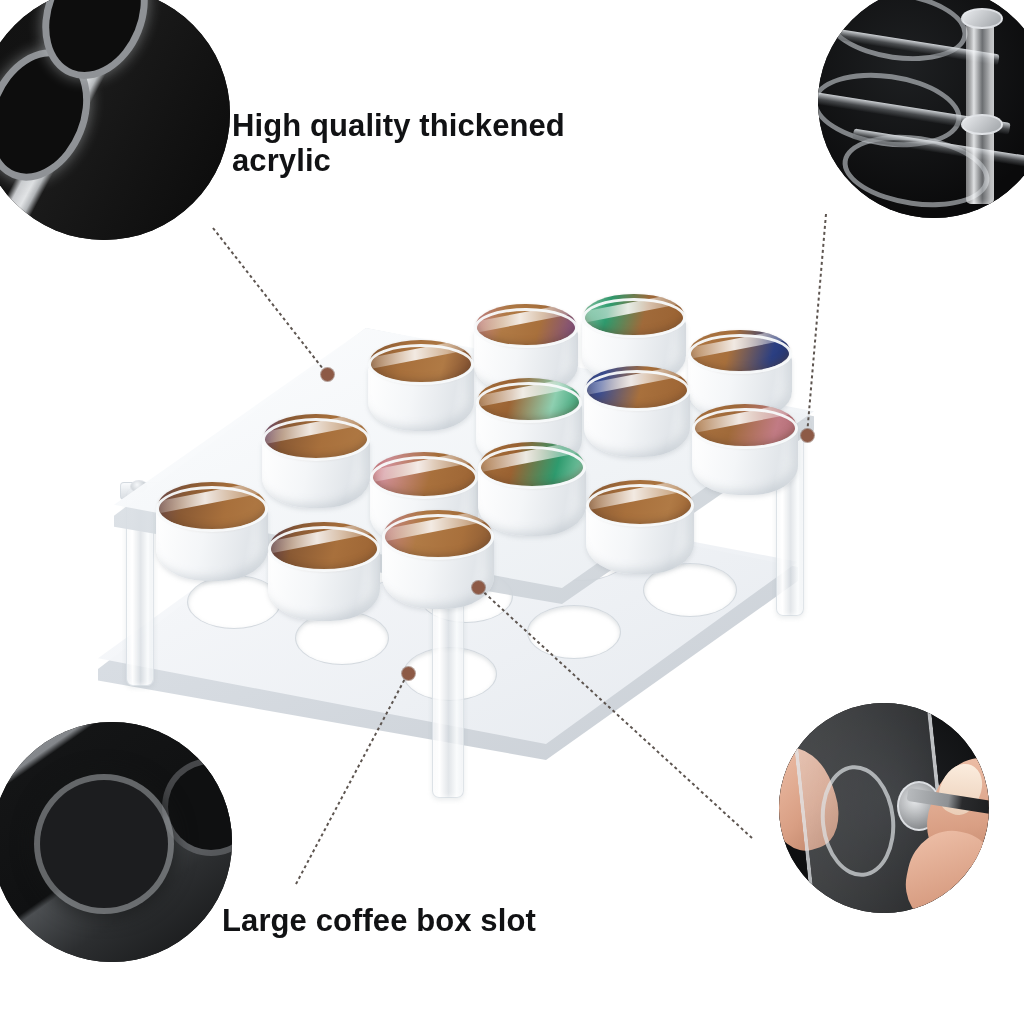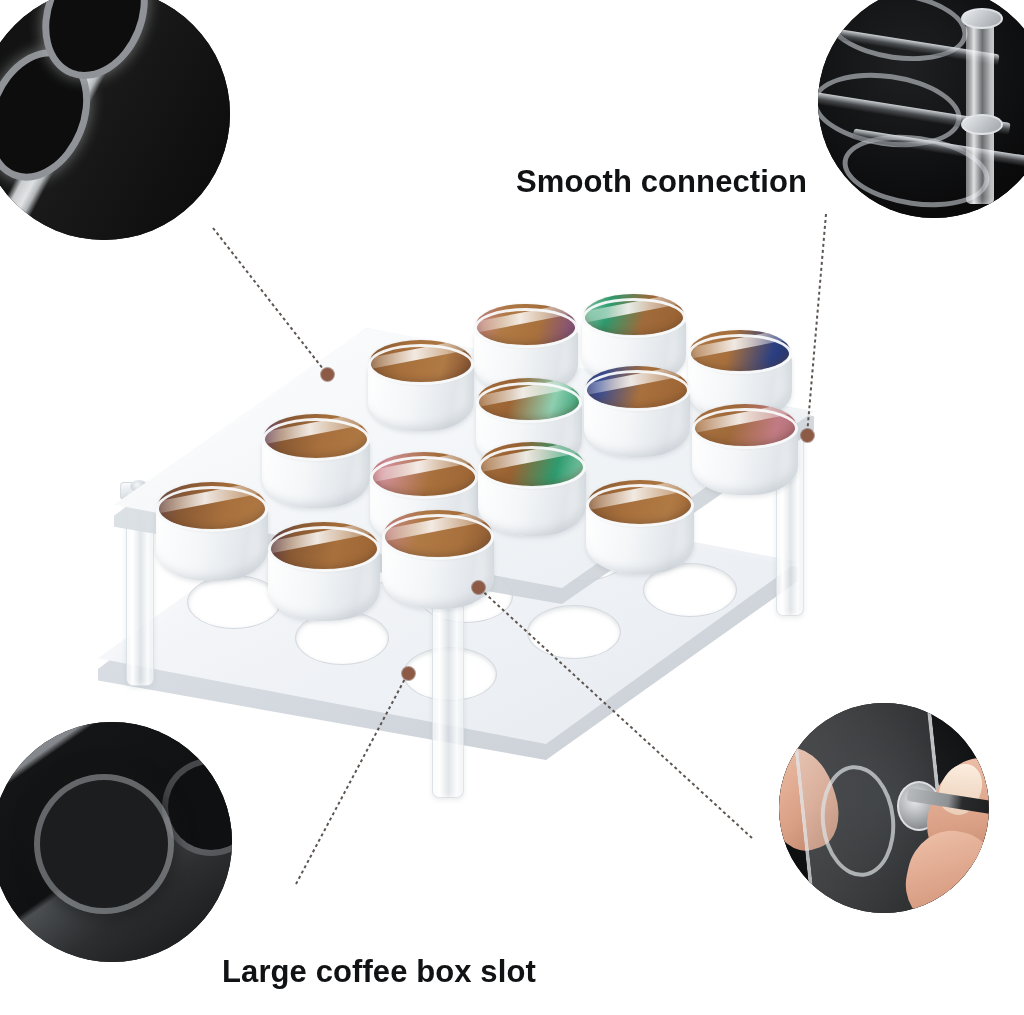--- a/index.html
+++ b/index.html
@@ -420,19 +420,20 @@
     <line x1="826" y1="214" x2="807" y2="435" stroke="#5d5550" stroke-width="2" stroke-dasharray="3 3"></line>
     <line x1="296" y1="884" x2="408" y2="673" stroke="#5d5550" stroke-width="2" stroke-dasharray="3 3"></line>
     <line x1="752" y1="838" x2="478" y2="587" stroke="#5d5550" stroke-width="2" stroke-dasharray="3 3"></line>
   </svg>
 
   <div class="dot" style="left:327px; top:374px;"></div>
   <div class="dot" style="left:807px; top:435px;"></div>
   <div class="dot" style="left:408px; top:673px;"></div>
   <div class="dot" style="left:478px; top:587px;"></div>
 
-
-  <div class="label" style="left:516px; top:164px; font-size:31px;">Smooth connection</div>
-
-  <div class="label" style="left:222px; top:954px; font-size:31px;">Large coffee box slot</div>
+  <div class="label" style="left:232px; top:108px; font-size:31px;">High quality thickened
+acrylic</div>
+
+
+  <div class="label" style="left:222px; top:903px; font-size:31px;">Large coffee box slot</div>
 
 
 </div>
 
 </body></html>

